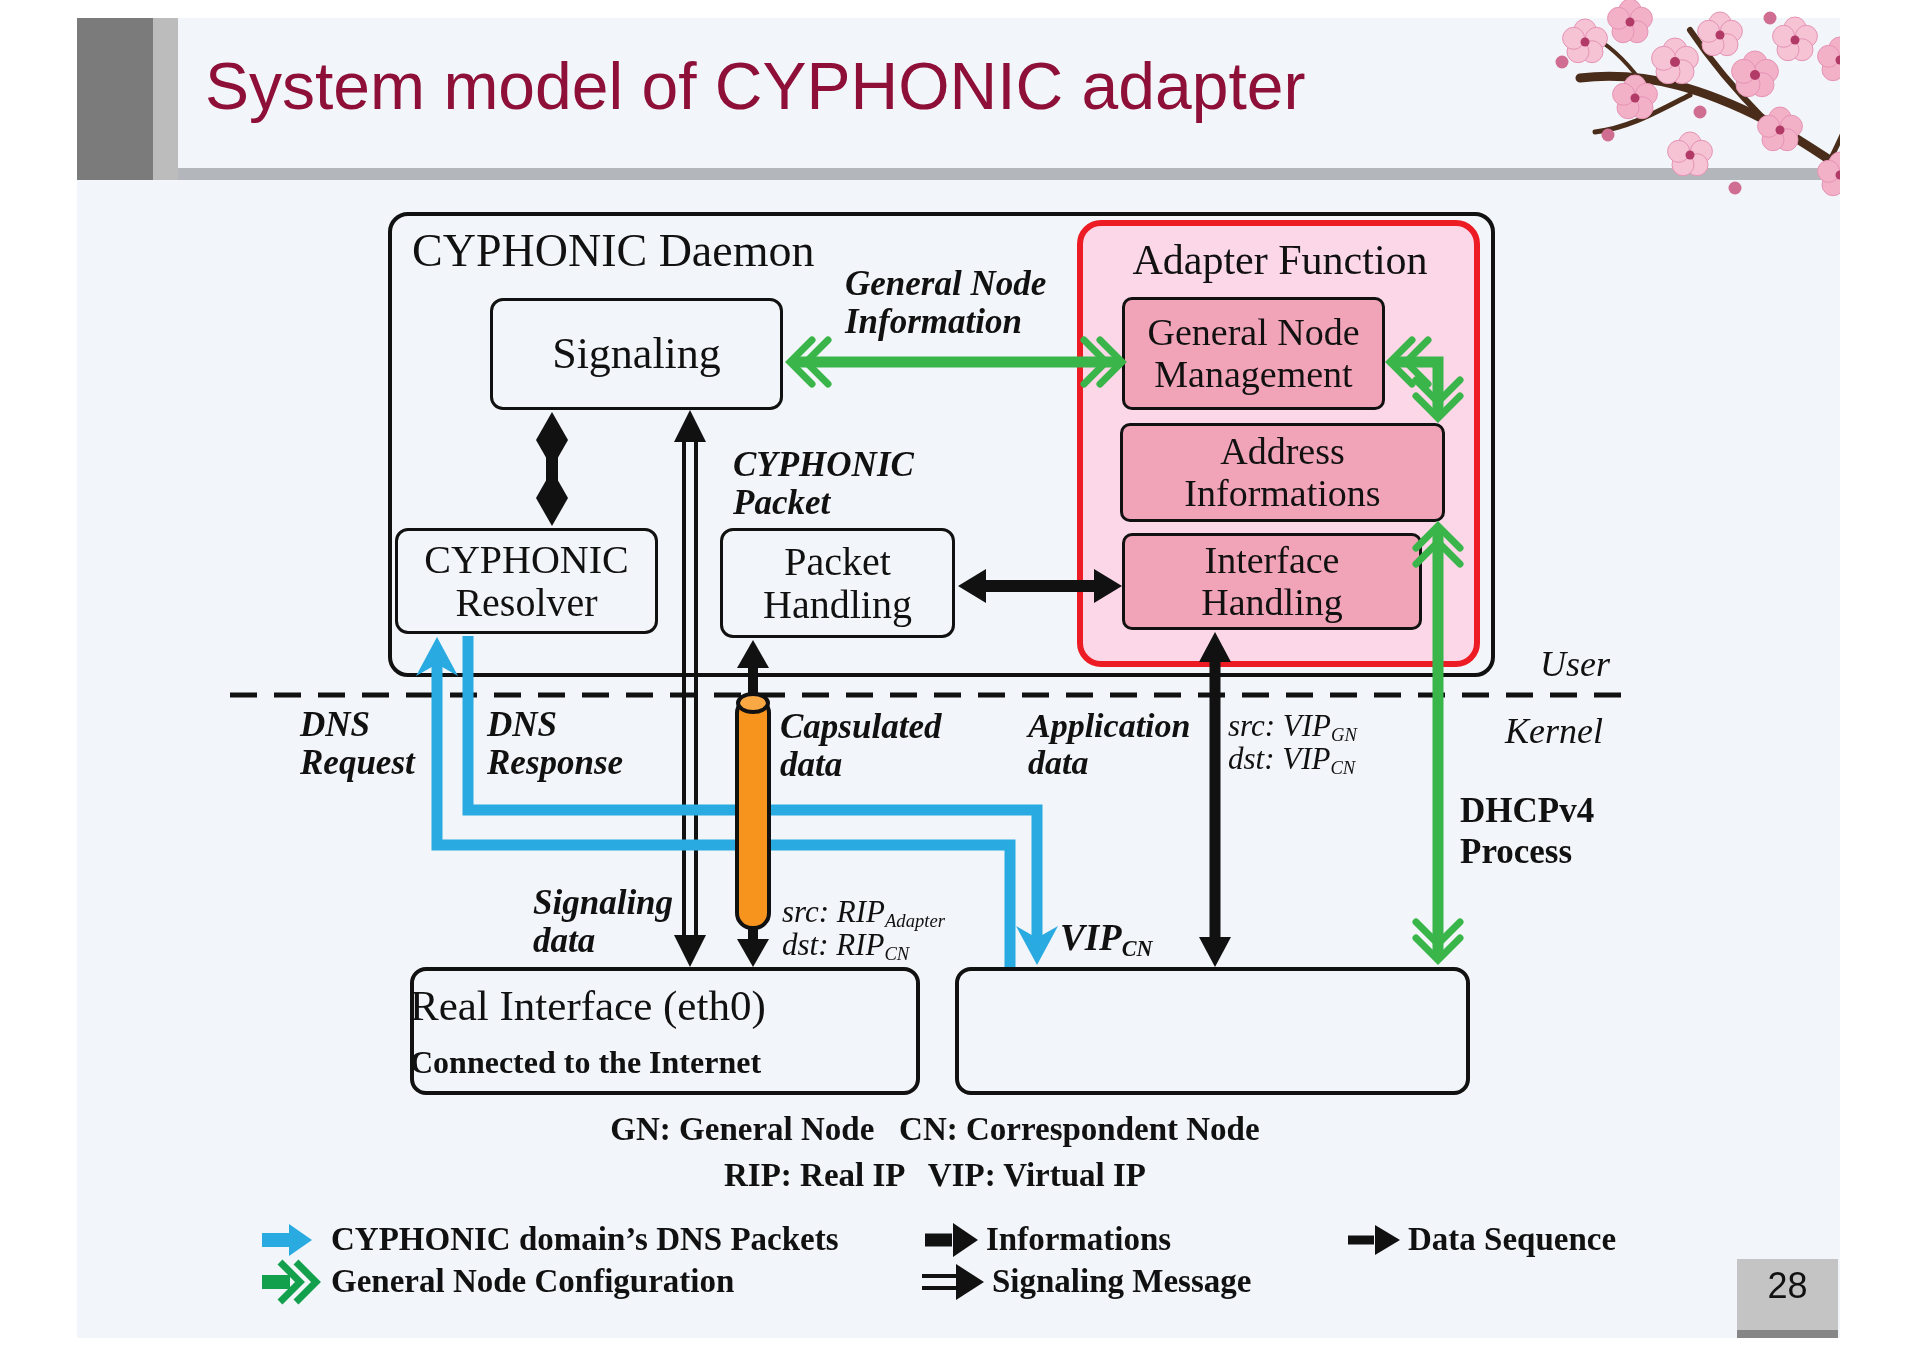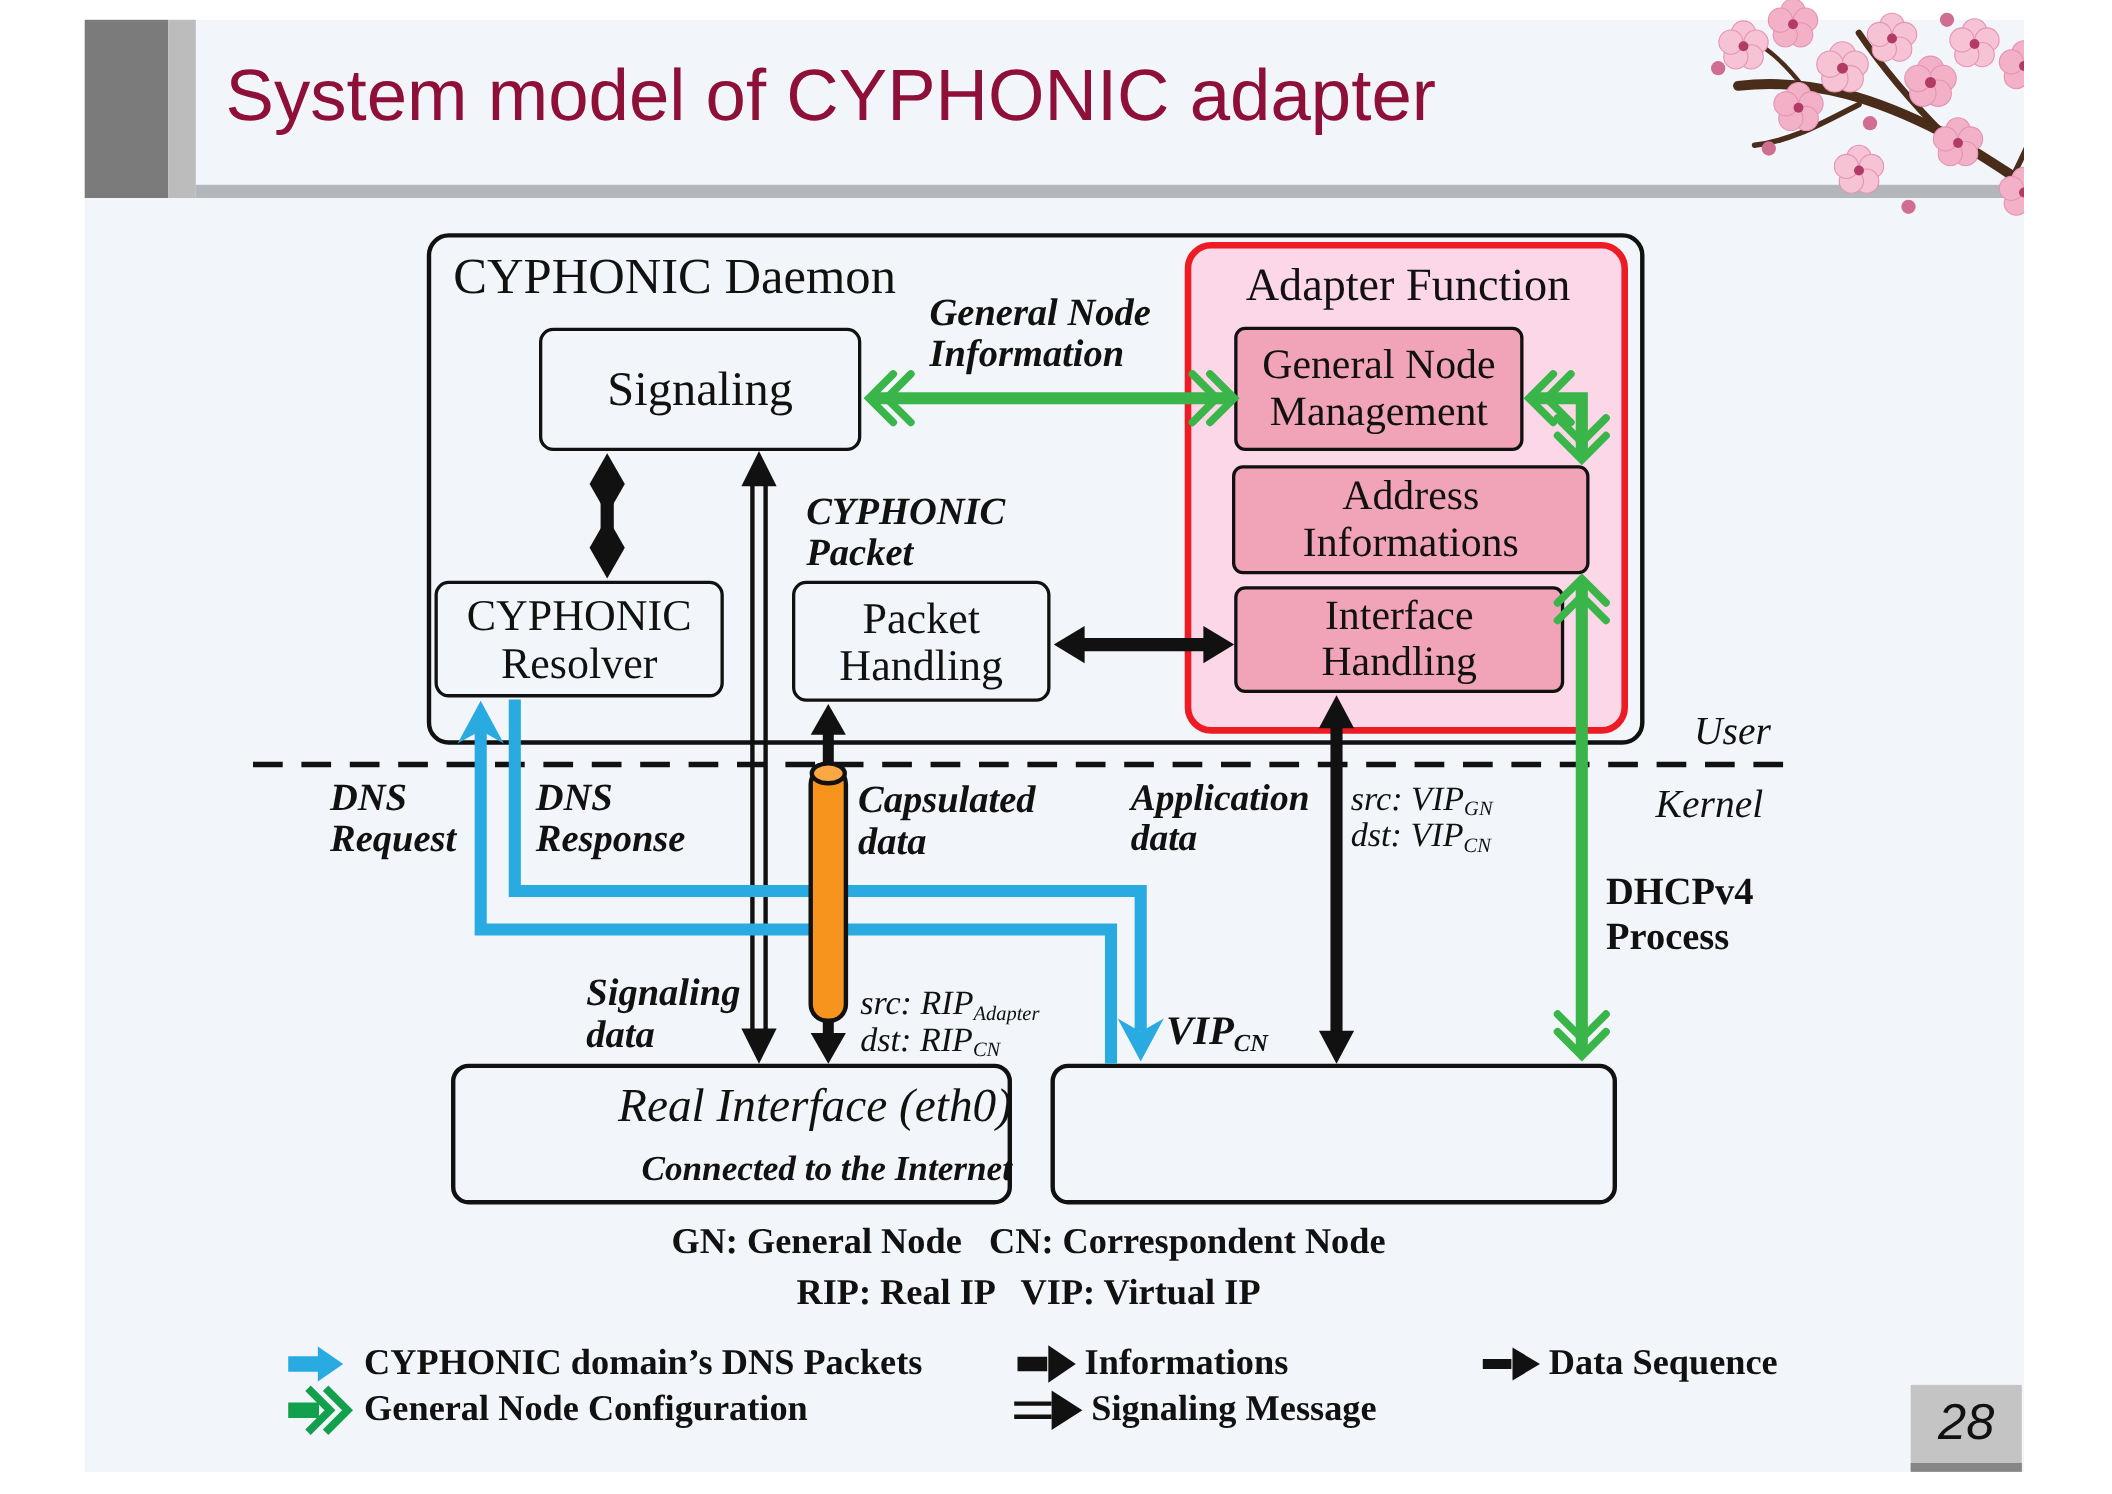--- a/index.html
+++ b/index.html
@@ -352,32 +352,32 @@
     <div>data</div>
   </div>
   <div class="lbl serif it" style="left:782px;top:896px;font-size:31px;line-height:1.05;">
     <div><span>src: RIP</span><sub class="sb">Adapter</sub></div>
     <div><span>dst: RIP</span><sub class="sb">CN</sub></div>
   </div>
   <div class="lbl serif bi" style="left:1060px;top:918px;font-size:37px;">
     <span>VIP</span><sub class="sb">CN</sub>
   </div>
 
-  <div class="lbl serif" style="left:410px;top:967px;width:510px;height:128px;display:flex;flex-direction:column;align-items:flex-end;justify-content:space-evenly;text-align:center;font-style:italic;">
+  <div class="lbl serif" style="left:410px;top:967px;width:510px;height:128px;display:flex;flex-direction:column;align-items:flex-start;justify-content:space-evenly;text-align:center;">
     <span style="font-size:43px;">Real Interface (eth0)</span>
     <span class="b" style="font-size:32px;">Connected to the Internet</span>
   </div>
 
   <div class="lbl serif b pre" style="left:420px;top:1112px;width:1030px;text-align:center;font-size:33px;">GN: General Node   CN: Correspondent Node</div>
   <div class="lbl serif b pre" style="left:420px;top:1158px;width:1030px;text-align:center;font-size:33px;">RIP: Real IP   VIP: Virtual IP</div>
 
   <div class="lbl serif b" style="left:331px;top:1264px;font-size:33px;white-space:nowrap;">General Node Configuration</div>
   <div class="lbl serif b" style="left:331px;top:1222px;font-size:33px;white-space:nowrap;">CYPHONIC domain’s DNS Packets</div>
   <div class="lbl serif b" style="left:986px;top:1222px;font-size:33px;white-space:nowrap;">Informations</div>
   <div class="lbl serif b" style="left:992px;top:1264px;font-size:33px;white-space:nowrap;">Signaling Message</div>
   <div class="lbl serif b" style="left:1408px;top:1222px;font-size:33px;white-space:nowrap;">Data Sequence</div>
 
   <div class="abs" style="left:1737px;top:1259px;width:101px;height:79px;background:#c4c4c4;">
-    <div class="sans" style="position:absolute;left:0;top:6px;width:100%;text-align:center;font-size:46px;color:#111;font-style:italic;">28</div>
+    <div class="sans" style="position:absolute;left:0;top:6px;width:100%;text-align:center;font-size:36px;color:#111;">28</div>
     <div style="position:absolute;left:0;bottom:0;width:100%;height:8px;background:#868686;"></div>
   </div>
 
 </div>
 
 </body></html>

